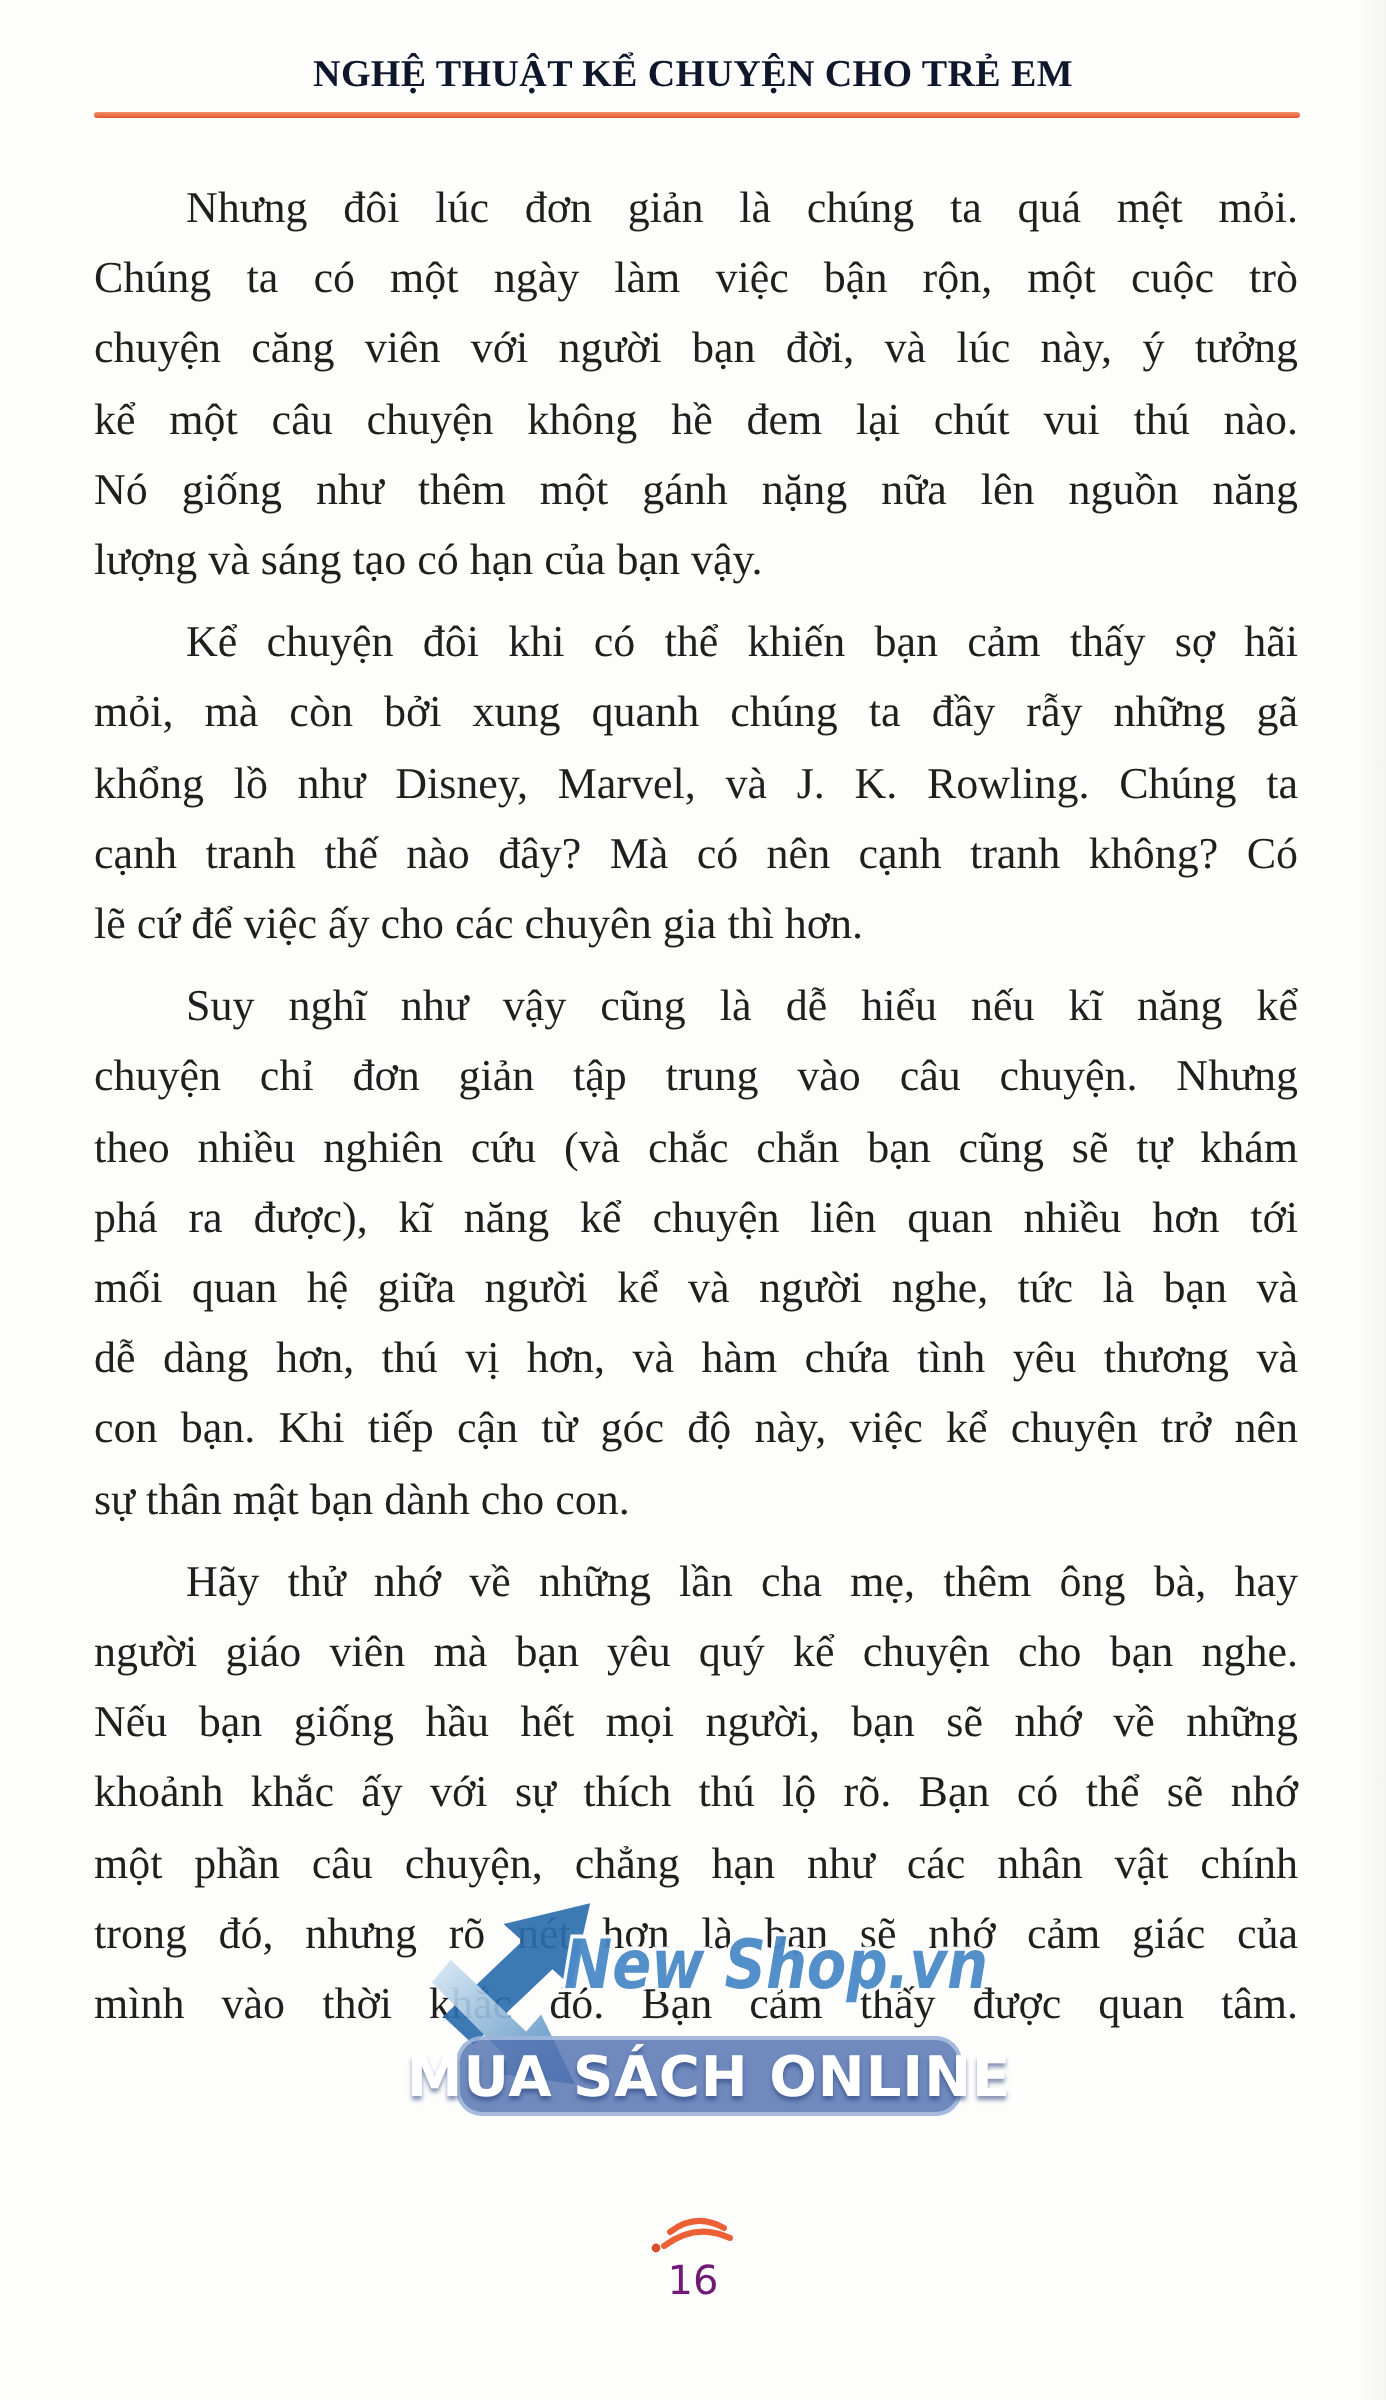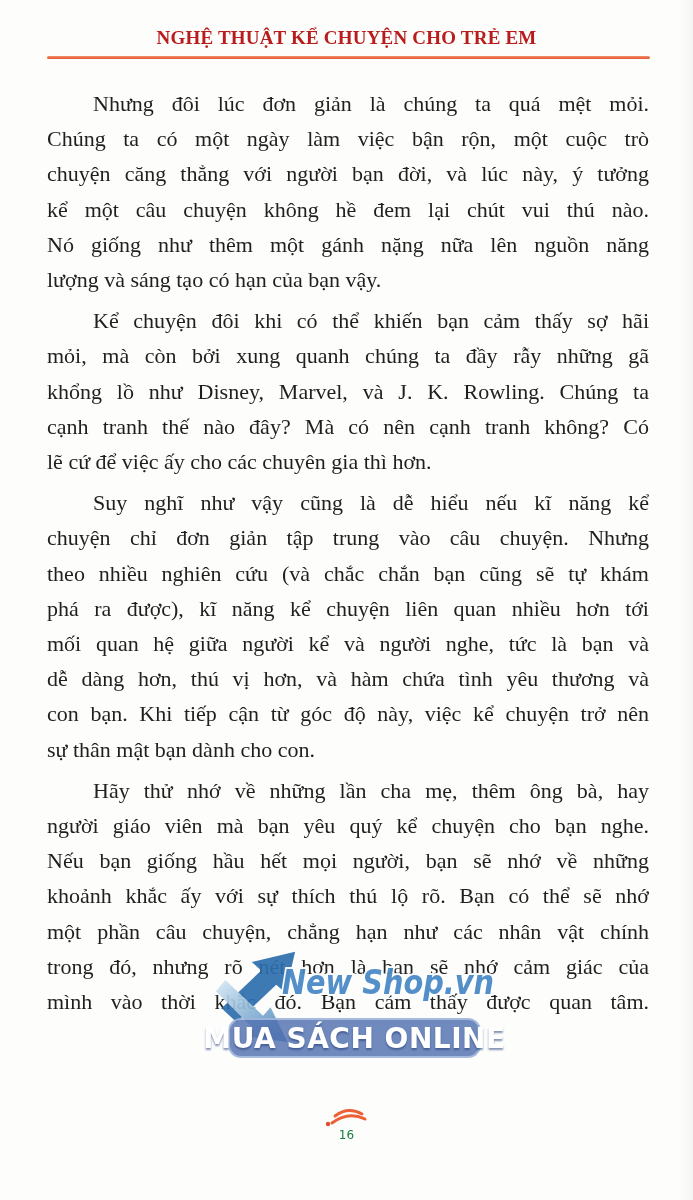--- a/index.html
+++ b/index.html
@@ -24,21 +24,21 @@
   
   .page::after{
     content:"";position:absolute;top:0;right:0;width:14px;height:100%;
     background:linear-gradient(to right, rgba(0,0,0,0), rgba(0,0,0,0.035));
     pointer-events:none;
   }
   .running-head{
     position:absolute;top:27px;left:0;width:100%;
     text-align:center;
     font-size:19px;font-weight:700;letter-spacing:.2px;
-    color:#b91c1c;
+    color:#0f172a;
   }
   .head-rule{
     position:absolute;top:56px;left:47px;width:603px;height:3px;
     background:linear-gradient(#f5926d,#e05530);
     border-radius:2px;
   }
   .body-text{
     position:absolute;top:86px;left:47px;width:602px;
     font-size:22px;line-height:35.2px;
   }
@@ -75,36 +75,36 @@
     color:#ffffff;
     text-shadow:0 2px 2px rgba(35,60,120,.55);
     white-space:nowrap;
   }
   
   .footer-swoosh{position:absolute;left:324px;top:1104px;width:46px;height:24px;}
   .page-number{
     position:absolute;top:1128px;left:0;width:100%;
     text-align:center;
     font-family:"DejaVu Sans", sans-serif;
-    font-size:12px;color:#15803d;
+    font-size:20px;color:#701a75;
   }
 </style>
 </head>
 <body>
 
 <div class="page">
 
   <div class="running-head">NGHỆ THUẬT KỂ CHUYỆN CHO TRẺ EM</div>
   <div class="head-rule"></div>
 
   <div class="body-text">
       <div class="para">
         <div class="bodyline first">Nhưng đôi lúc đơn giản là chúng ta quá mệt mỏi.</div>
         <div class="bodyline">Chúng ta có một ngày làm việc bận rộn, một cuộc trò</div>
-        <div class="bodyline">chuyện căng thẳng với người bạn đời, và lúc này, ý tưởng</div>
+        <div class="bodyline">chuyện căng viên với người bạn đời, và lúc này, ý tưởng</div>
         <div class="bodyline">kể một câu chuyện không hề đem lại chút vui thú nào.</div>
         <div class="bodyline">Nó giống như thêm một gánh nặng nữa lên nguồn năng</div>
         <div class="bodyline flush">lượng và sáng tạo có hạn của bạn vậy.</div>
       </div>
       <div class="para">
         <div class="bodyline first">Kể chuyện đôi khi có thể khiến bạn cảm thấy sợ hãi</div>
         <div class="bodyline">mỏi, mà còn bởi xung quanh chúng ta đầy rẫy những gã</div>
         <div class="bodyline">khổng lồ như Disney, Marvel, và J. K. Rowling. Chúng ta</div>
         <div class="bodyline">cạnh tranh thế nào đây? Mà có nên cạnh tranh không? Có</div>
         <div class="bodyline flush">lẽ cứ để việc ấy cho các chuyên gia thì hơn.</div>

